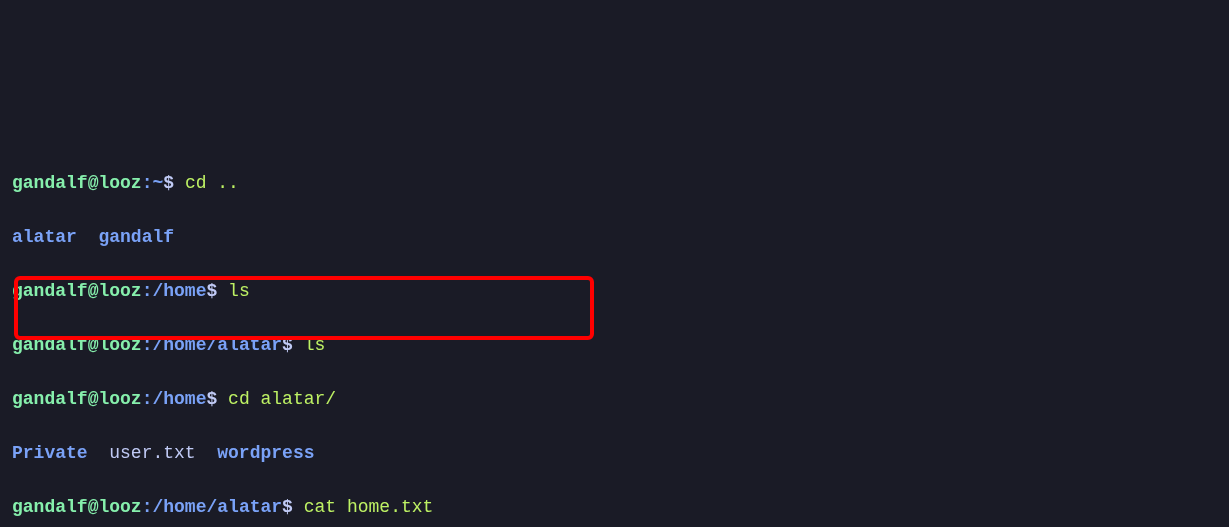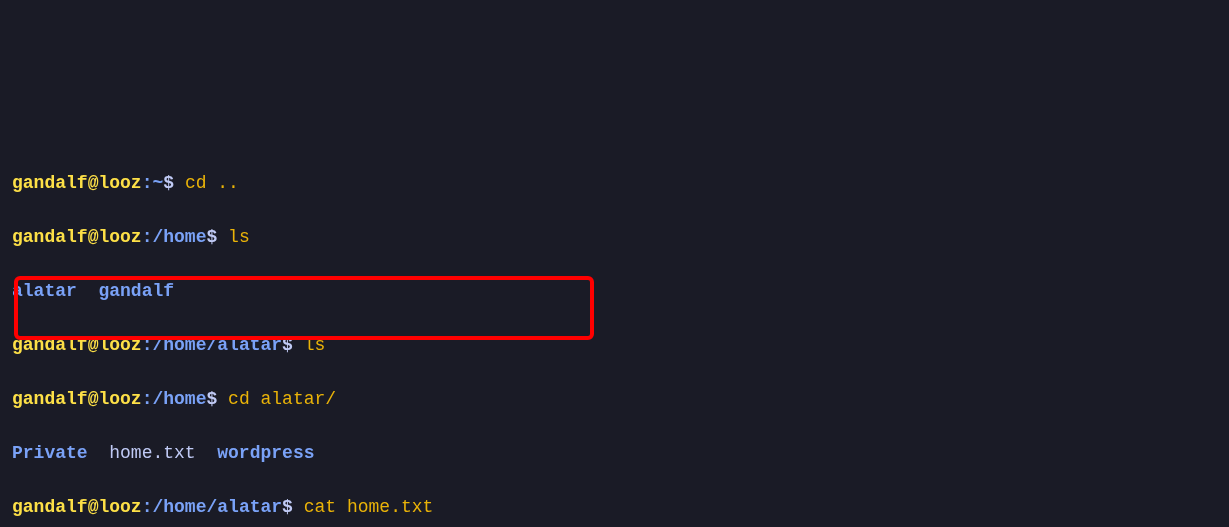--- a/index.html
+++ b/index.html
@@ -8,47 +8,47 @@
       font-family: 'Courier New', Consolas, monospace;
       font-size: 18px;
       line-height: 1.5;
       color: #c0caf5;
       padding: 8px 12px;
       width: 1229px;
       font-weight: 500;
       white-space: pre;
     }
     .line { display: block; }
-    .user { color: #fde047; font-weight: bold; }
+    .user { color: #86efac; font-weight: bold; }
     .path { color: #7aa2f7; font-weight: bold; }
     .dollar { color: #c0caf5; font-weight: bold; }
-    .cmd { color: #eab308; }
+    .cmd { color: #bef264; }
     .dirname { color: #7aa2f7; font-weight: bold; }
     .out { color: #c0caf5; }
     .red-box {
       position: absolute;
       border: 4px solid #ff0000;
       border-radius: 6px;
       pointer-events: none;
     }
     .terminal { position: relative; }
   </style>
 </head>
 <body>
 
 
 
 <div class="terminal">
 
 <span class="line"><span class="user"><span>gandalf</span>@<span>looz</span></span><span class="path">:<span>~</span></span><span class="dollar">$</span> <span class="cmd">cd ..</span></span>
+<span class="line"><span class="dirname">alatar</span>  <span class="dirname">gandalf</span></span>
 <span class="line"><span class="user"><span>gandalf</span>@<span>looz</span></span><span class="path">:<span>/home</span></span><span class="dollar">$</span> <span class="cmd">ls</span></span>
-<span class="line"><span class="dirname">alatar</span>  <span class="dirname">gandalf</span></span>
 <span class="line"><span class="user"><span>gandalf</span>@<span>looz</span></span><span class="path">:<span>/home/alatar</span></span><span class="dollar">$</span> <span class="cmd">ls</span></span>
 <span class="line"><span class="user"><span>gandalf</span>@<span>looz</span></span><span class="path">:<span>/home</span></span><span class="dollar">$</span> <span class="cmd">cd alatar/</span></span>
-<span class="line"><span class="dirname">Private</span>  <span class="out">home.txt</span>  <span class="dirname">wordpress</span></span>
+<span class="line"><span class="dirname">Private</span>  <span class="out">user.txt</span>  <span class="dirname">wordpress</span></span>
 <span class="line"><span class="user"><span>gandalf</span>@<span>looz</span></span><span class="path">:<span>/home/alatar</span></span><span class="dollar">$</span> <span class="cmd">cat home.txt</span></span>
 
 
 
 
 
 
 
 
 

